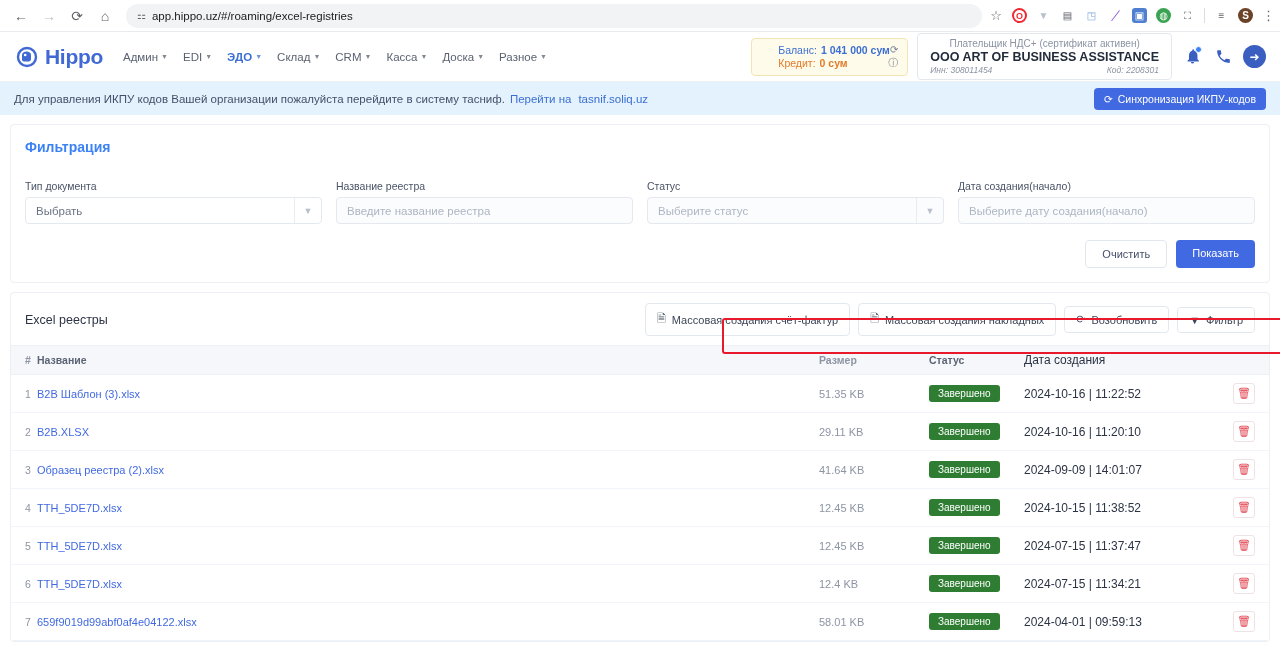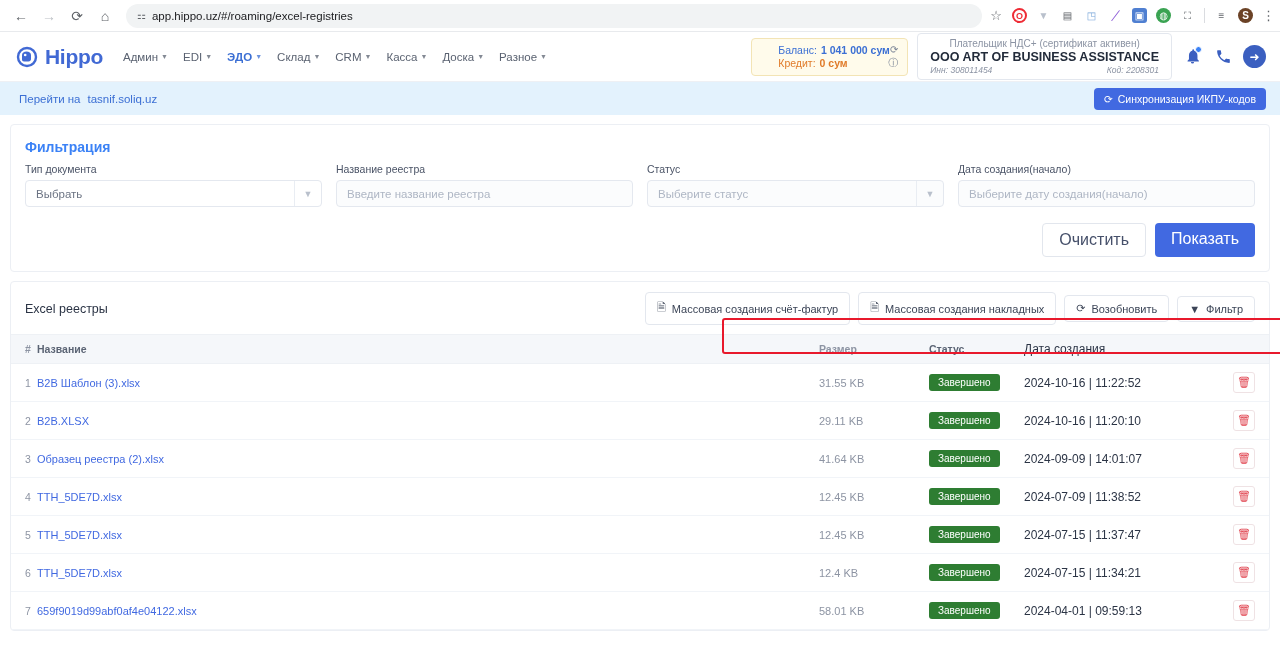--- a/index.html
+++ b/index.html
@@ -82,32 +82,32 @@
     font-size: 10.5px; padding: 5px 10px; display: flex; align-items: center; gap: 5px;
     white-space: nowrap;
   }
 
   
   .page { padding: 9px 10px 0 10px; }
   .card { background: #fff; border: 1px solid #eceff4; border-radius: 4px; }
   .filter-title { font-size: 14px; font-weight: bold; color: #3b82f6; padding: 14px 14px 4px; }
   .filters { padding: 4px 14px 10px; }
   .frow { display: flex; gap: 14px; }
-  .fcell { flex: 1; margin-top: 0; }
+  .fcell { flex: 1; margin-top: 17px; }
   .flabel { font-size: 10.5px; color: #4b5costart; color: #4a5366; margin-bottom: 5px; }
   .fctl {
     height: 27px; border: 1px solid #e4e8ef; border-radius: 4px;
     display: flex; align-items: center; padding: 0 10px;
     font-size: 11.5px; color: #aeb6c4; background: #fff;
   }
   .fctl.select { color: #6b7383; justify-content: space-between; padding-right: 0; }
   .sel-caret { width: 27px; border-left: 1px solid #e9edf3; height: 100%; display: flex; align-items: center; justify-content: center; color: #b9c0cc; font-size: 9px; }
   .fctl.grey { background: #fbfcfd; }
   .actions { display: flex; justify-content: flex-end; gap: 9px; padding: 6px 14px 14px; }
-  .btn { font-size: 16px; border-radius: 4px; padding: 7px 16px; }
+  .btn { font-size: 11px; border-radius: 4px; padding: 7px 16px; }
   .btn-outline { border: 1px solid #e2e6ed; color: #46506a; background: #fff; }
   .btn-primary { background: #4169e1; color: #fff; }
 
   
   .tbl-card { margin-top: 9px; }
   .tbl-top { display: flex; align-items: center; padding: 10px 14px 9px; position: relative; }
   .tbl-title { font-size: 12.5px; color: #2b3445; text-align: center; }
   .tbl-tools { margin-left: auto; display: flex; align-items: center; gap: 8px; }
   .tool-btn {
     border: 1px solid #e3e7ee; border-radius: 4px; background: #fff;
@@ -242,20 +242,21 @@
     <div class="hicon">
       <svg width="17" height="17" viewBox="0 0 24 24" fill="#3b5fc0">
           <path d="M6.6 10.8a15 15 0 006.6 6.6l2.2-2.2a1 1 0 011-.2 11 11 0 003.5.6 1 1 0 011 1V20a1 1 0 01-1 1A17 17 0 013 4a1 1 0 011-1h3.4a1 1 0 011 1 11 11 0 00.6 3.5 1 1 0 01-.3 1z"></path>
         </svg>
     </div>
     <div class="circle-arrow">➜</div>
   </div>
 </div>
 
 <div class="info-banner">
+  <span>Для управления ИКПУ кодов Вашей организации пожалуйста перейдите в систему тасниф.</span>
   <span class="banner-link">Перейти на</span>
   <span class="banner-link" style="margin-left:7px;">tasnif.soliq.uz</span>
   <div class="sync-btn">
     <span>⟳</span>
     <span>Синхронизация ИКПУ-кодов</span>
   </div>
 </div>
 
 <div class="page">
 
@@ -324,21 +325,21 @@
           <th class="c-size">Размер</th>
           <th class="c-status">Статус</th>
           <th class="c-date">Дата создания</th>
           <th class="c-act"></th>
         </tr>
       </thead>
       <tbody id="tbody">
           <tr>
             <td class="c-num">1</td>
             <td class="c-name-col">B2B Шаблон (3).xlsx</td>
-            <td class="c-size">31.55 KB</td>
+            <td class="c-size">51.35 KB</td>
             <td class="c-status"><span class="badge">Завершено</span></td>
             <td class="c-date">2024-10-16 | 11:22:52</td>
             <td class="c-act"><span class="del-btn">🗑</span></td>
           </tr>
           <tr>
             <td class="c-num">2</td>
             <td class="c-name-col">B2B.XLSX</td>
             <td class="c-size">29.11 KB</td>
             <td class="c-status"><span class="badge">Завершено</span></td>
             <td class="c-date">2024-10-16 | 11:20:10</td>
@@ -350,21 +351,21 @@
             <td class="c-size">41.64 KB</td>
             <td class="c-status"><span class="badge">Завершено</span></td>
             <td class="c-date">2024-09-09 | 14:01:07</td>
             <td class="c-act"><span class="del-btn">🗑</span></td>
           </tr>
           <tr>
             <td class="c-num">4</td>
             <td class="c-name-col">TTH_5DE7D.xlsx</td>
             <td class="c-size">12.45 KB</td>
             <td class="c-status"><span class="badge">Завершено</span></td>
-            <td class="c-date">2024-07-09 | 11:38:52</td>
+            <td class="c-date">2024-10-15 | 11:38:52</td>
             <td class="c-act"><span class="del-btn">🗑</span></td>
           </tr>
           <tr>
             <td class="c-num">5</td>
             <td class="c-name-col">TTH_5DE7D.xlsx</td>
             <td class="c-size">12.45 KB</td>
             <td class="c-status"><span class="badge">Завершено</span></td>
             <td class="c-date">2024-07-15 | 11:37:47</td>
             <td class="c-act"><span class="del-btn">🗑</span></td>
           </tr>

